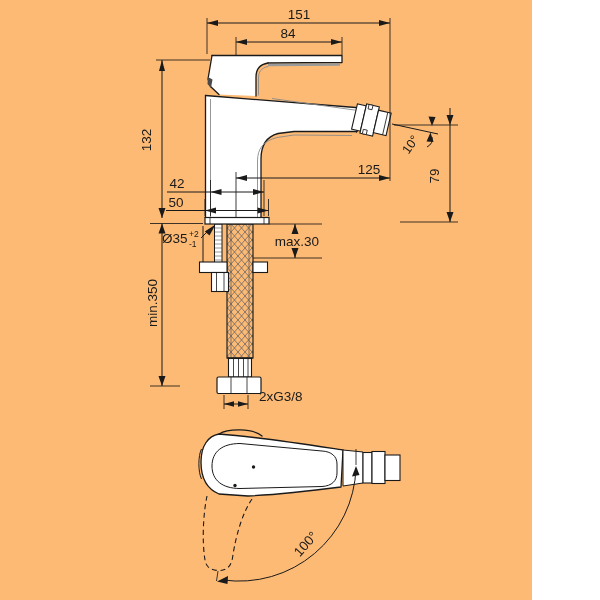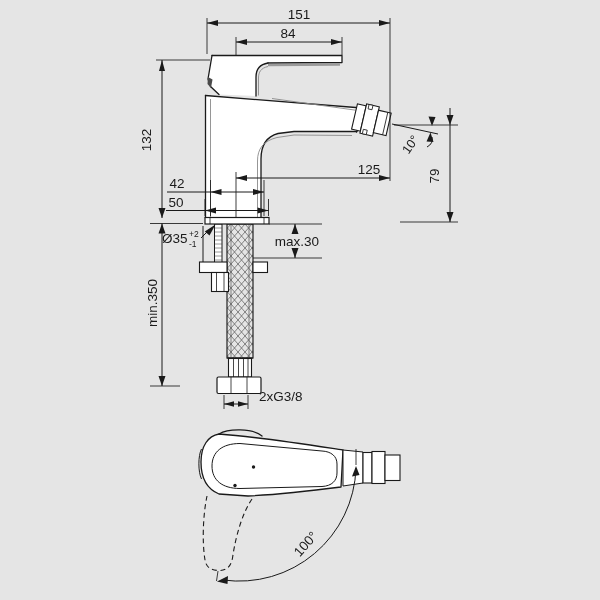--- a/index.html
+++ b/index.html
@@ -1,21 +1,21 @@
 <!DOCTYPE html>
 <html><head>
 <meta charset="utf-8">
 <style>
   html,body{margin:0;padding:0;}
   body{
     width:600px;height:600px;background:#ffffff;
     font-family:"Liberation Sans","DejaVu Sans",sans-serif;
     overflow:hidden;
   }
-  .stage{width:600px;height:600px;position:relative;background:#e5e5e5;}
+  .stage{width:532px;height:600px;position:relative;background:#fdba74;}
   svg{display:block;}
   svg text{
     fill:#1a1a1a;
     font-family:"Liberation Sans","DejaVu Sans",sans-serif;
     font-size:13.5px;
   }
   svg text.small{font-size:8.5px;}
   svg text.angle{font-size:12.5px;}
   .outline{stroke:#1a1a1a;stroke-width:1.3;fill:none;stroke-linejoin:round;stroke-linecap:round;}
   .outline-thin{stroke:#1a1a1a;stroke-width:1;fill:none;stroke-linejoin:round;}

